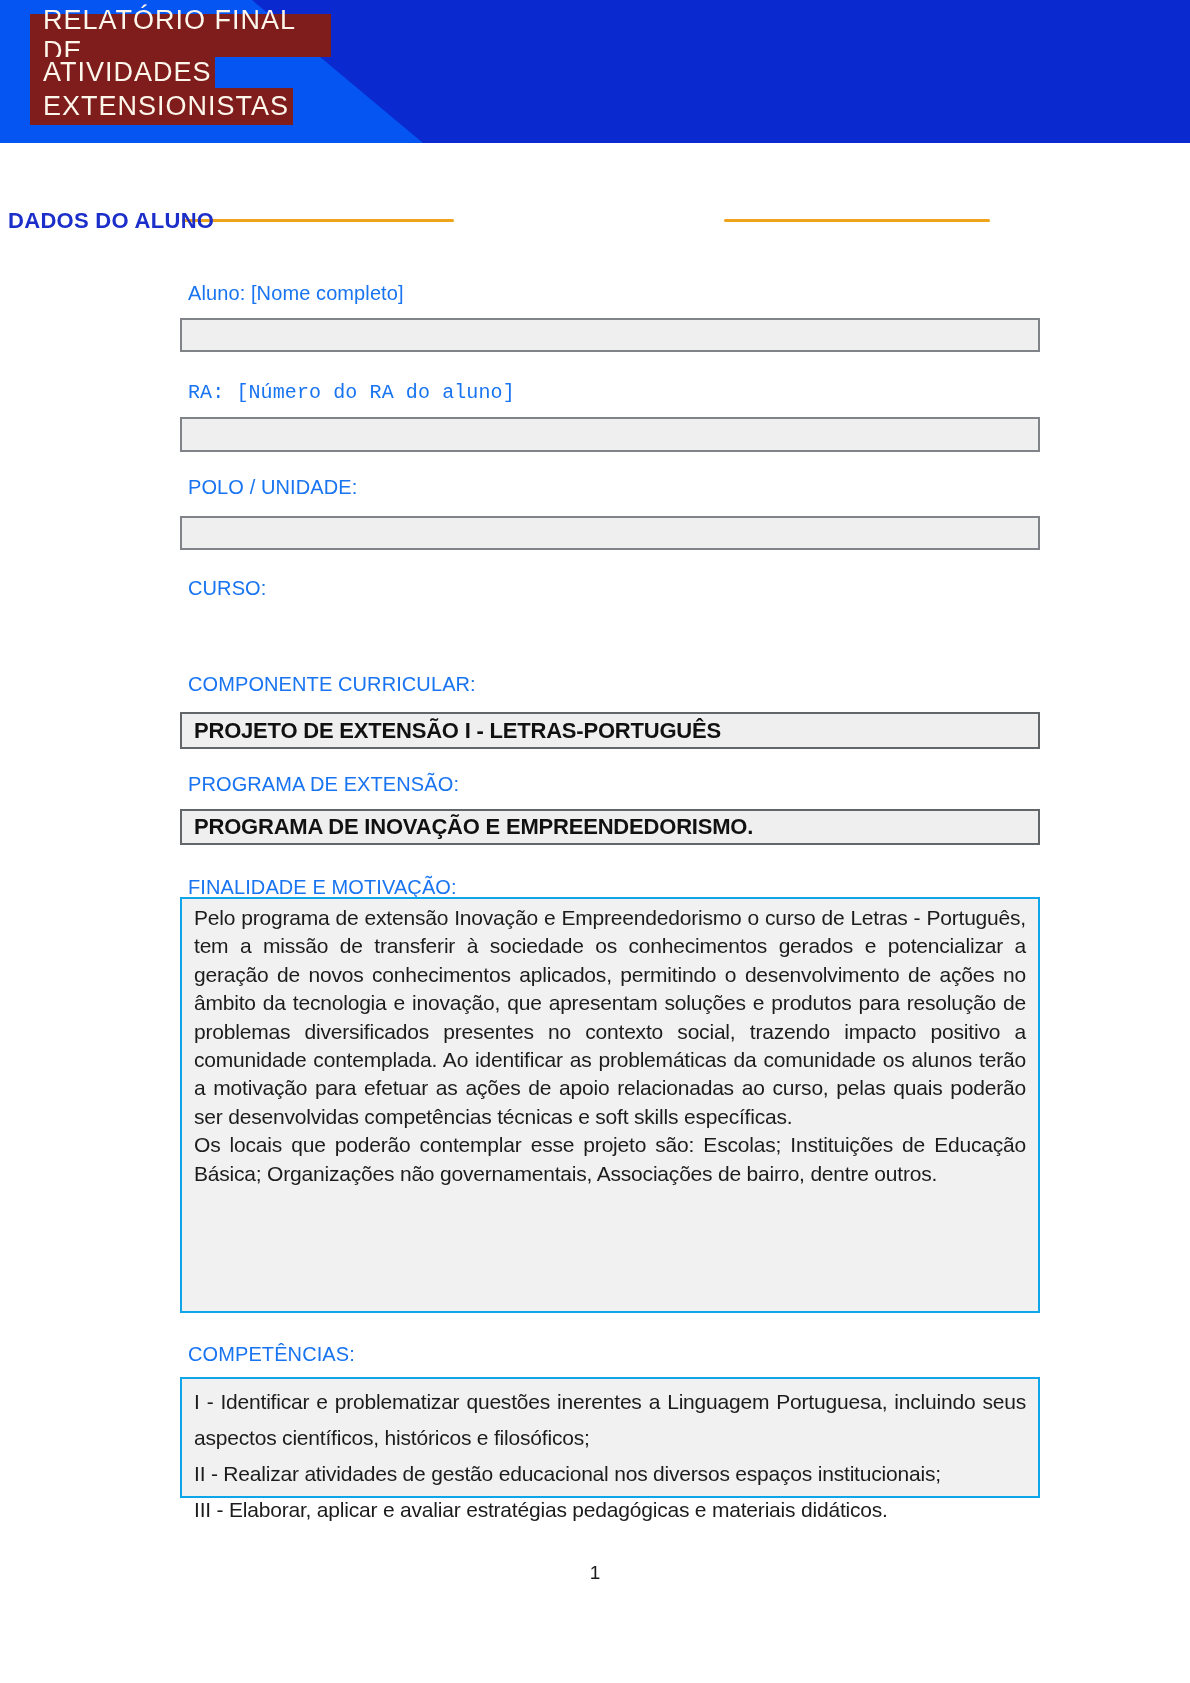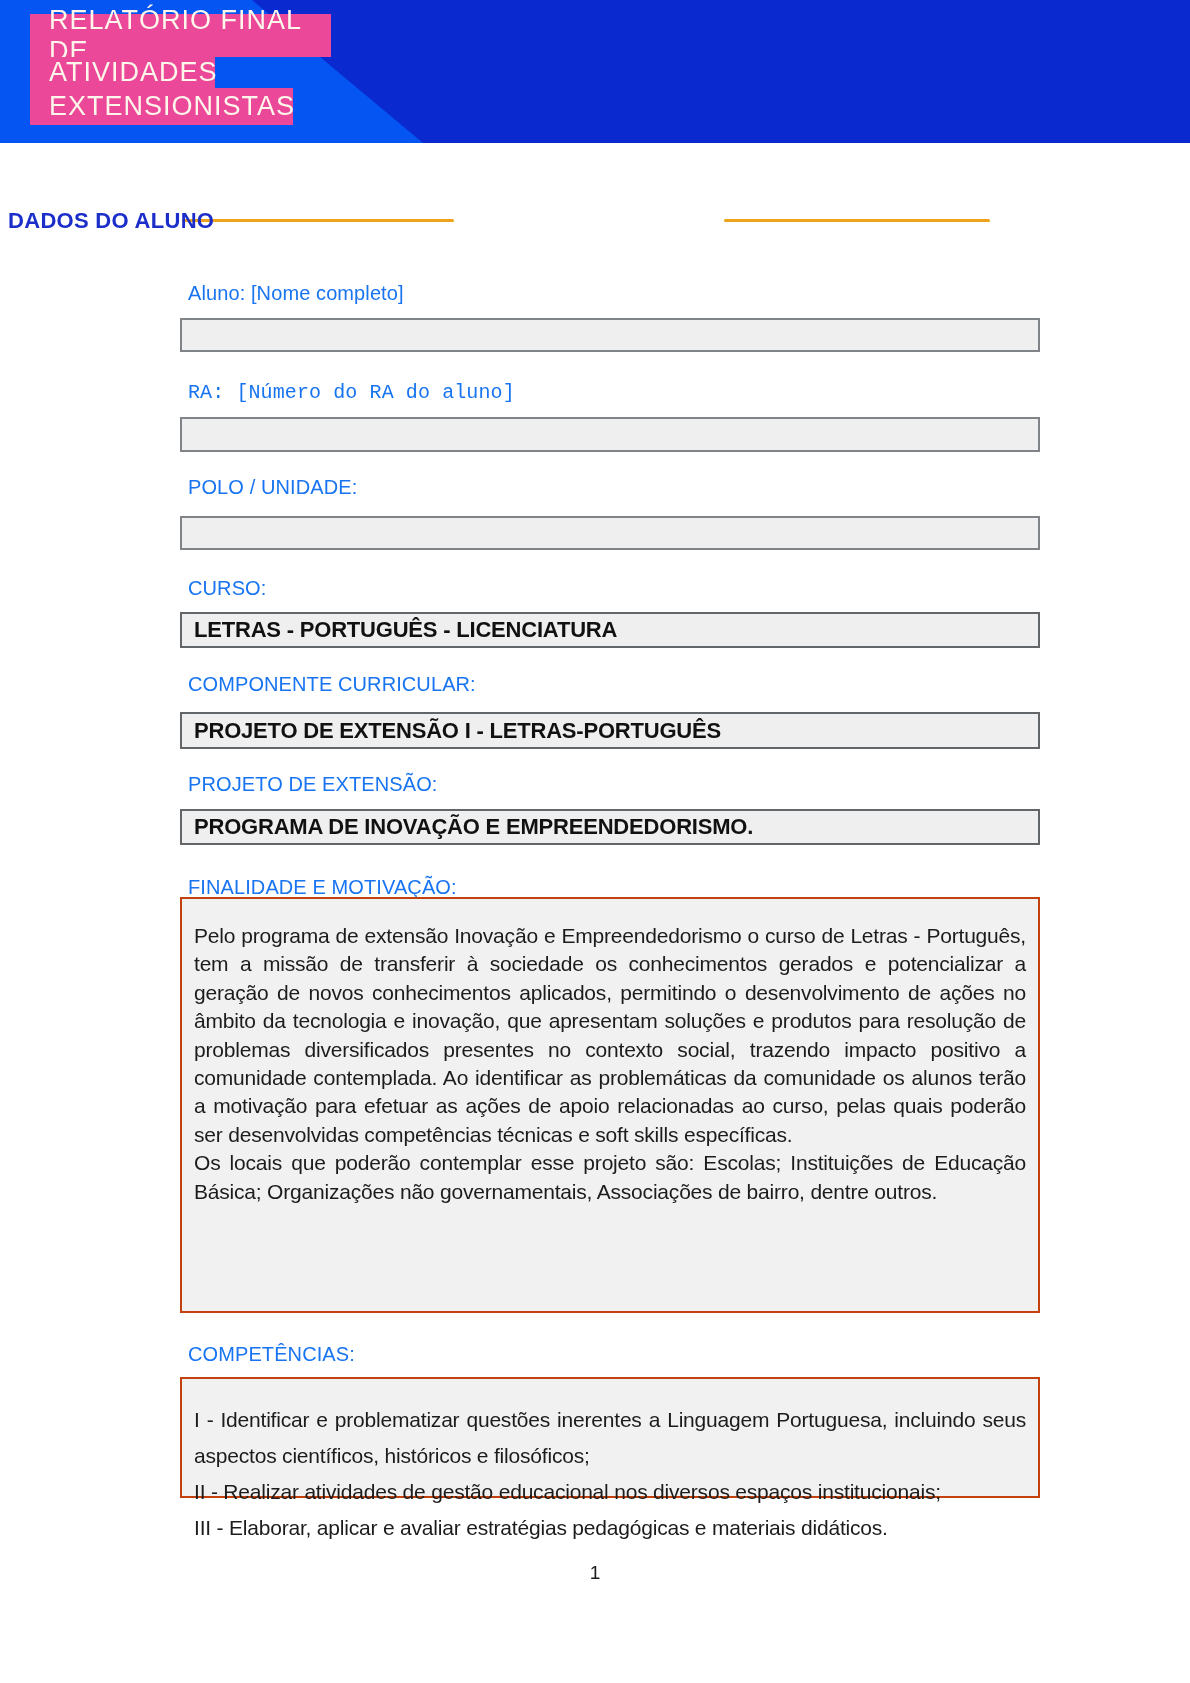--- a/index.html
+++ b/index.html
@@ -7,43 +7,43 @@
     position:relative;
     width:1190px;height:1683px;
     background:#ffffff;
     font-family:"Liberation Sans", sans-serif;
     overflow:hidden;
   }
   
   .banner{position:absolute;top:0;left:0;width:1190px;height:143px;background:#0455f1;}
   .banner-dark{position:absolute;top:0;left:0;width:1190px;height:143px;background:#0a2ad0;
     clip-path:polygon(252px 0px,1190px 0px,1190px 143px,423px 143px);}
-  .orange-block{position:absolute;background:#ec4899;color:#fdf6ea;
-    display:flex;align-items:center;padding-left:19px;box-sizing:border-box;
+  .orange-block{position:absolute;background:#7f1d1d;color:#fdf6ea;
+    display:flex;align-items:center;padding-left:13px;box-sizing:border-box;
     font-size:27px;letter-spacing:1px;font-weight:400;}
   .ob1{left:30px;top:14px;width:301px;height:43px;}
   .ob2{left:30px;top:57px;width:185px;height:31px;}
   .ob3{left:30px;top:88px;width:263px;height:37px;text-align:center;}
   
   .doc-title{position:absolute;left:0;top:208px;width:1190px;text-align:left;
     font-size:22px;font-weight:700;color:#1b2ec9;letter-spacing:0.3px;padding-left:8px;}
   .title-line{position:absolute;height:3px;background:#efa31b;border-radius:2px;}
   .tl-left{left:182px;top:219px;width:272px;}
   .tl-right{left:724px;top:219px;width:266px;}
   
   .field-label{position:absolute;left:188px;font-size:20px;color:#1874f0;letter-spacing:0.1px;}
   .input-box{position:absolute;left:180px;width:860px;box-sizing:border-box;
     background:#efefef;border:2px solid #808488;}
   .filled-box{position:absolute;left:180px;width:860px;box-sizing:border-box;
     background:#efefef;border:2px solid #636668;
     display:flex;align-items:center;padding-left:12px;
     font-size:22px;font-weight:700;color:#111111;letter-spacing:-0.2px;}
   .text-box{position:absolute;left:180px;width:860px;box-sizing:border-box;
-    background:#f1f1f1;border:2px solid #c2410c;
-    padding:23px 12px 0 12px;
+    background:#f1f1f1;border:2px solid #0ea5e9;
+    padding:5px 12px 0 12px;
     font-size:21px;line-height:28.4px;color:#1c1c1c;letter-spacing:-0.2px;}
   .text-box p{margin:0;text-align:justify;}
   .comp-box{line-height:36px;}
   
   .page-number{position:absolute;left:0;top:1562px;width:1190px;text-align:center;
     font-size:19px;color:#1a1a1a;}
 </style>
 </head>
 <body>
 
@@ -69,26 +69,25 @@
   <div class="field-label" style="top:274px;margin-top:8px;">Aluno: [Nome completo]</div>
   <div class="input-box" style="top:318px;height:34px;"></div>
 
   <div class="field-label" style="top:381px;font-family:Liberation Mono, monospace;">RA: [Número do RA do aluno]</div>
   <div class="input-box" style="top:417px;height:35px;"></div>
 
   <div class="field-label" style="top:476px;">POLO / UNIDADE:</div>
   <div class="input-box" style="top:516px;height:34px;"></div>
 
   <div class="field-label" style="top:577px;">CURSO:</div>
-  <div class="filled-box" style="top:612px;height:36px;">LETRAS - PORTUGUÊS - LICENCIATURA</div>
 
   <div class="field-label" style="top:673px;">COMPONENTE CURRICULAR:</div>
   <div class="filled-box" style="top:712px;height:37px;">PROJETO DE EXTENSÃO I - LETRAS-PORTUGUÊS</div>
 
-  <div class="field-label" style="top:773px;">PROJETO DE EXTENSÃO:</div>
+  <div class="field-label" style="top:773px;">PROGRAMA DE EXTENSÃO:</div>
   <div class="filled-box" style="top:809px;height:36px;">PROGRAMA DE INOVAÇÃO E EMPREENDEDORISMO.</div>
 
   <div class="field-label" style="top:876px;">FINALIDADE E MOTIVAÇÃO:</div>
   <div class="text-box" style="top:897px;height:416px;">
     <p>Pelo programa de extensão Inovação e Empreendedorismo o curso de Letras - Português, tem a missão de transferir à sociedade os conhecimentos gerados e potencializar a geração de novos conhecimentos aplicados, permitindo o desenvolvimento de ações no âmbito da tecnologia e inovação, que apresentam soluções e produtos para resolução de problemas diversificados presentes no contexto social, trazendo impacto positivo a comunidade contemplada. Ao identificar as problemáticas da comunidade os alunos terão a motivação para efetuar as ações de apoio relacionadas ao curso, pelas quais poderão ser desenvolvidas competências técnicas e soft skills específicas.</p>
     <p>Os locais que poderão contemplar esse projeto são: Escolas; Instituições de Educação Básica; Organizações não governamentais, Associações de bairro, dentre outros.</p>
   </div>
 
   <div class="field-label" style="top:1343px;">COMPETÊNCIAS:</div>
   <div class="text-box comp-box" style="top:1377px;height:121px;">

